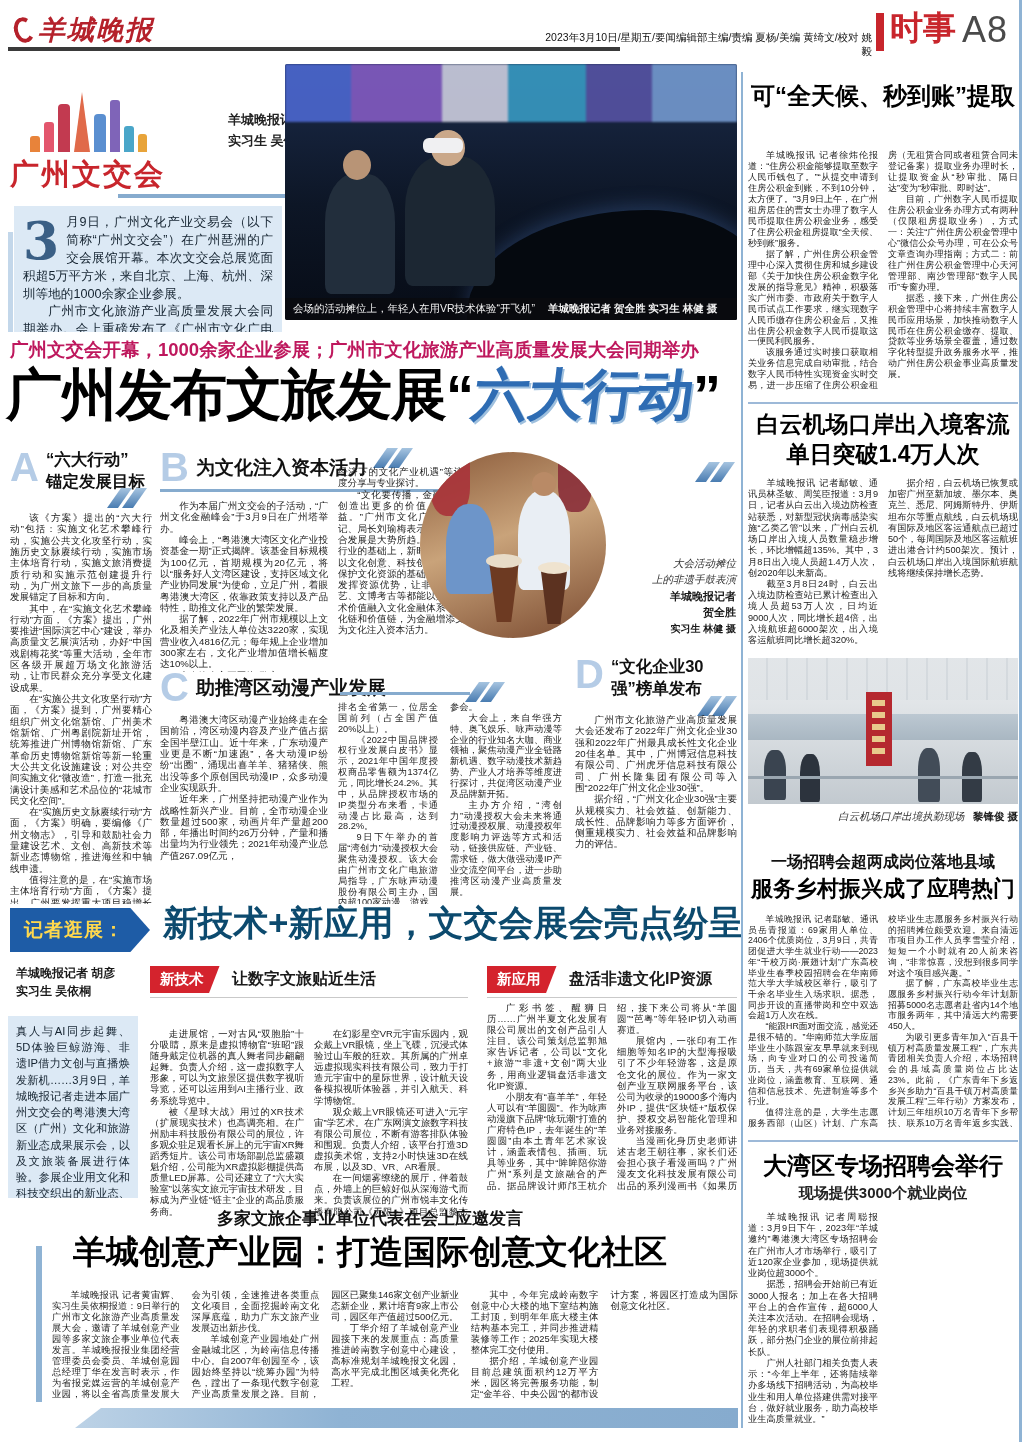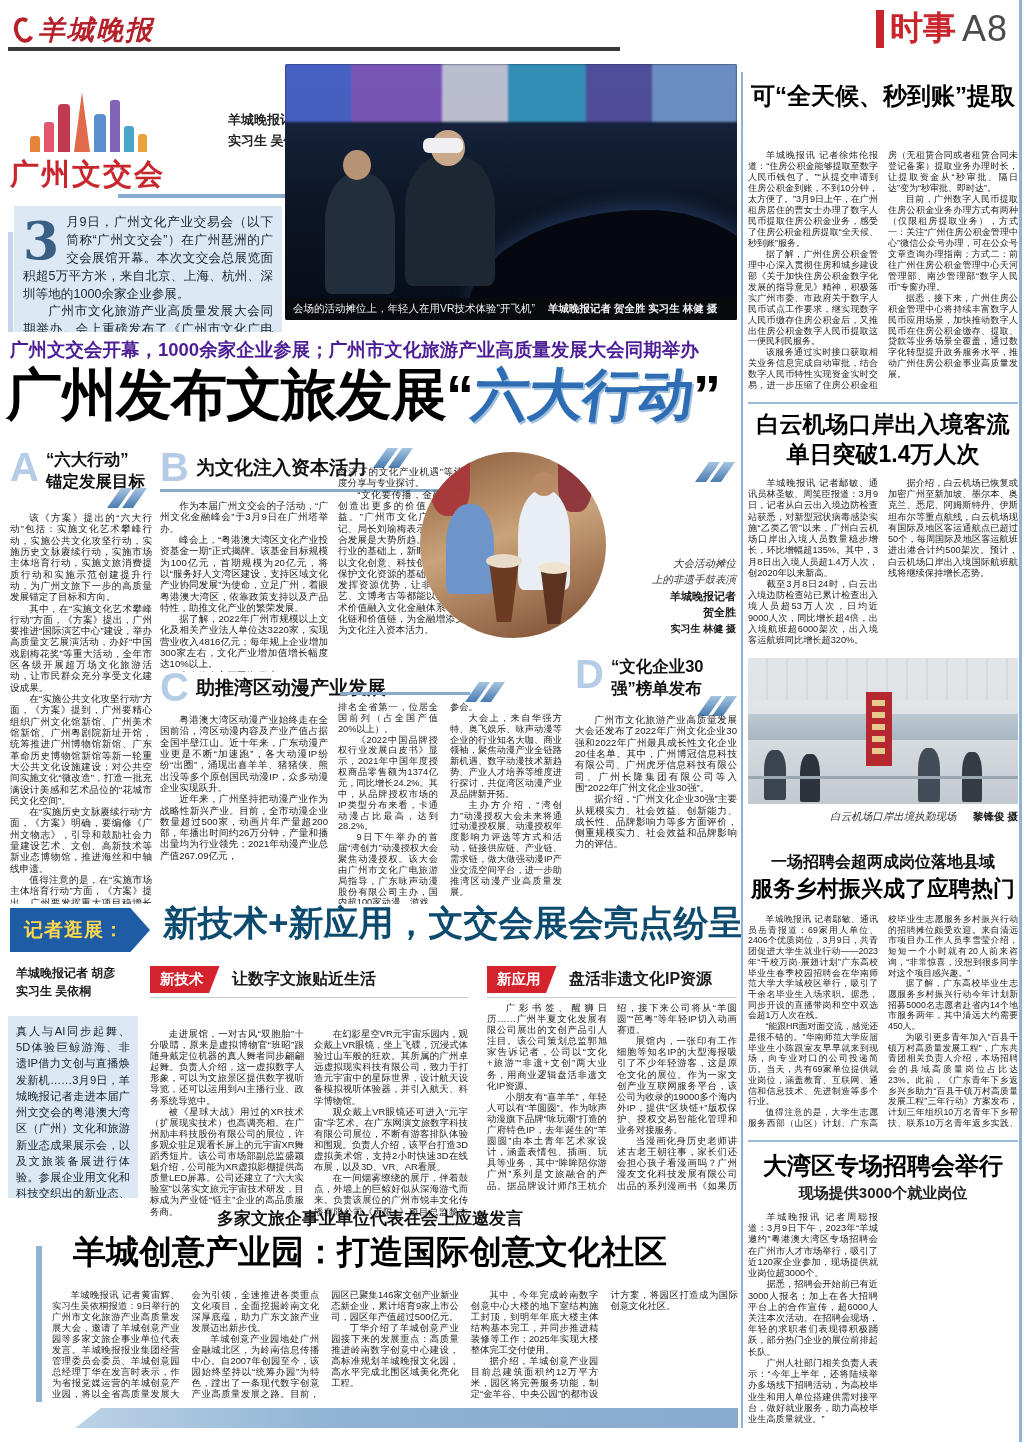--- a/index.html
+++ b/index.html
@@ -36,21 +36,22 @@
 </head>
 <body>
 
 <div class="page">
 
   <div class="abs" style="left:14px;top:12px;display:flex;align-items:center;">
     <span style="width:20px;height:26px;border:4px solid #b5212b;border-right-color:transparent;border-radius:50%;display:inline-block;margin-right:4px;transform:rotate(-15deg);"></span>
     <span class="serifit" style="font-size:27px;font-weight:bold;color:#b5212b;letter-spacing:2px;">羊城晚报</span>
   </div>
   <div class="abs" style="left:8px;top:47px;width:612px;height:4px;background:#3a3a3a;"></div>
-  <div class="abs" style="left:876px;top:6px;display:flex;align-items:center;gap:6px;">
+  <div class="abs" style="left:540px;top:31px;width:332px;text-align:right;font-size:10.5px;color:#111;">2023年3月10日/星期五/要闻编辑部主编/责编 夏杨/美编 黄绮文/校对 姚毅</div>
+  <div class="abs" style="left:876px;top:6px;display:flex;align-items:flex-end;gap:6px;">
     <span style="display:inline-block;width:8px;height:38px;background:#c8252c;"></span>
     <span style="font-size:33px;font-weight:900;color:#c8252c;">时事</span>
     <span style="font-size:36px;color:#4a4a4a;font-weight:300;letter-spacing:1px;">A8</span>
   </div>
 
   <div class="abs" style="left:30px;top:82px;width:160px;height:70px;display:flex;align-items:flex-end;gap:4px;">
     <span style="width:10px;height:16px;background:#e8833a;border-radius:3px 3px 0 0;"></span>
     <span style="width:10px;height:30px;background:#e3566d;border-radius:3px 3px 0 0;"></span>
     <span style="width:12px;height:48px;background:#c23a50;border-radius:4px 4px 0 0;"></span>
     <span style="width:0;height:0;border-left:8px solid transparent;border-right:8px solid transparent;border-bottom:60px solid #e06a4a;"></span>
@@ -88,21 +89,21 @@
     <div style="position:absolute;left:146px;top:66px;width:34px;height:36px;background:#caa88a;border-radius:50%;"></div>
     <div style="position:absolute;left:138px;top:74px;width:40px;height:15px;background:#f0f0f2;border-radius:6px;"></div>
     <div style="position:absolute;left:40px;top:110px;width:70px;height:120px;background:#222e3c;border-radius:40% 40% 8% 8%;"></div>
     <div style="position:absolute;left:58px;top:86px;width:28px;height:30px;background:#b89476;border-radius:50%;"></div>
     <div class="capbar">
       <span>会场的活动摊位上，年轻人在用VR技术体验“开飞机”</span>
       <span style="font-weight:bold;margin-left:10px;">羊城晚报记者 贺全胜 实习生 林健 摄</span>
     </div>
   </div>
 
-  <div class="abs" style="left:10px;top:337px;width:730px;font-size:18.5px;font-weight:bold;color:#4c1d95;">广州文交会开幕，1000余家企业参展；广州市文化旅游产业高质量发展大会同期举办</div>
+  <div class="abs" style="left:10px;top:337px;width:730px;font-size:18.5px;font-weight:bold;color:#be185d;">广州文交会开幕，1000余家企业参展；广州市文化旅游产业高质量发展大会同期举办</div>
   <div class="abs" style="left:6px;top:358px;width:734px;font-size:56px;font-weight:900;letter-spacing:-1px;white-space:nowrap;">
     <span style="color:#000;">广州发布文旅发展</span><span style="color:#000;">“</span><span style="color:#2e6cb3;display:inline-block;transform:skewX(-8deg);text-shadow:2px 2px 0 #9fc0de;">六大行动</span><span style="color:#000;">”</span>
   </div>
 
   <div class="abs" style="left:10px;top:448px;">
     <span class="secletter" style="float:left;margin-right:7px;">A</span>
     <span class="sectitle" style="display:inline-block;font-size:16.5px;line-height:1.35;">
       <span style="display:block;">“六大行动”</span>
       <span style="display:block;">锚定发展目标</span>
     </span>
@@ -268,21 +269,21 @@
     <div style="position:absolute;left:118px;top:34px;width:26px;height:74px;background:#b5282f;"></div>
     <div style="position:absolute;left:124px;top:42px;width:13px;height:56px;background:repeating-linear-gradient(180deg,#e8c98c 0 6px,#b5282f 6px 12px);"></div>
     <div style="position:absolute;left:16px;top:92px;width:22px;height:50px;background:#3a4450;border-radius:40% 40% 8% 8%;"></div>
     <div style="position:absolute;left:52px;top:96px;width:20px;height:48px;background:#2c333d;border-radius:40% 40% 8% 8%;"></div>
     <div style="position:absolute;left:170px;top:90px;width:22px;height:54px;background:#424c58;border-radius:40% 40% 8% 8%;"></div>
     <div style="position:absolute;left:214px;top:94px;width:20px;height:50px;background:#333b45;border-radius:40% 40% 8% 8%;"></div>
     <div style="position:absolute;left:0px;top:118px;width:100%;height:3px;background:#9aa6b0;"></div>
   </div>
   <div class="abs" style="left:748px;top:810px;width:270px;text-align:right;font-size:10.5px;">
     <span class="serifit" style="color:#333;text-align:right;">白云机场口岸出境执勤现场</span>
-    <span style="font-weight:bold;margin-left:14px;">黎锋俊 摄</span>
+    <span style="font-weight:bold;margin-left:6px;">黎锋俊 摄</span>
   </div>
 
   <div class="abs center" style="left:748px;top:852px;width:270px;font-size:16px;font-weight:bold;color:#111;">一场招聘会超两成岗位落地县域</div>
   <div class="abs center" style="left:748px;top:874px;width:270px;font-size:22px;font-weight:900;color:#000;">服务乡村振兴成了应聘热门</div>
   <div class="abs rt paras cols2" style="left:748px;top:914px;width:270px;height:222px;font-size:8.8px;">
       <p>羊城晚报讯 记者鄢敏、通讯员岳青报道：69家用人单位、2406个优质岗位，3月9日，共青团促进大学生就业行动——2023年“千校万岗·展翅计划”广东高校毕业生春季校园招聘会在华南师范大学大学城校区举行，吸引了千余名毕业生入场求职。据悉，同步开设的直播带岗和空中双选会超1万人次在线。</p>
       <p>“能跟HR面对面交流，感觉还是很不错的。”华南师范大学应届毕业生小陈跟室友早早就来到现场，向专业对口的公司投递简历。当天，共有69家单位提供就业岗位，涵盖教育、互联网、通信和信息技术、先进制造等多个行业。</p>
       <p>值得注意的是，大学生志愿服务西部（山区）计划、广东高校毕业生志愿服务乡村振兴行动的招聘摊位颇受欢迎。来自清远市项目办工作人员李雪莹介绍，短短一个小时就有20人前来咨询，“非常惊喜，没想到很多同学对这个项目感兴趣。”</p>
       <p>据了解，广东高校毕业生志愿服务乡村振兴行动今年计划新招募5000名志愿者赴省内14个地市服务两年，其中清远大约需要450人。</p>
       <p>为吸引更多青年加入“百县千镇万村高质量发展工程”，广东共青团相关负责人介绍，本场招聘会的县域高质量岗位占比达23%。此前，《广东青年下乡返乡兴乡助力“百县千镇万村高质量发展工程”三年行动》方案发布，计划三年组织10万名青年下乡帮扶、联系10万名青年返乡实践、培育10万名青年技能兴乡。其中，全省各级团组织将通过各类服务举措，带动1万名青年返乡就业，支持培育1万名青年投身乡村振兴。</p>

